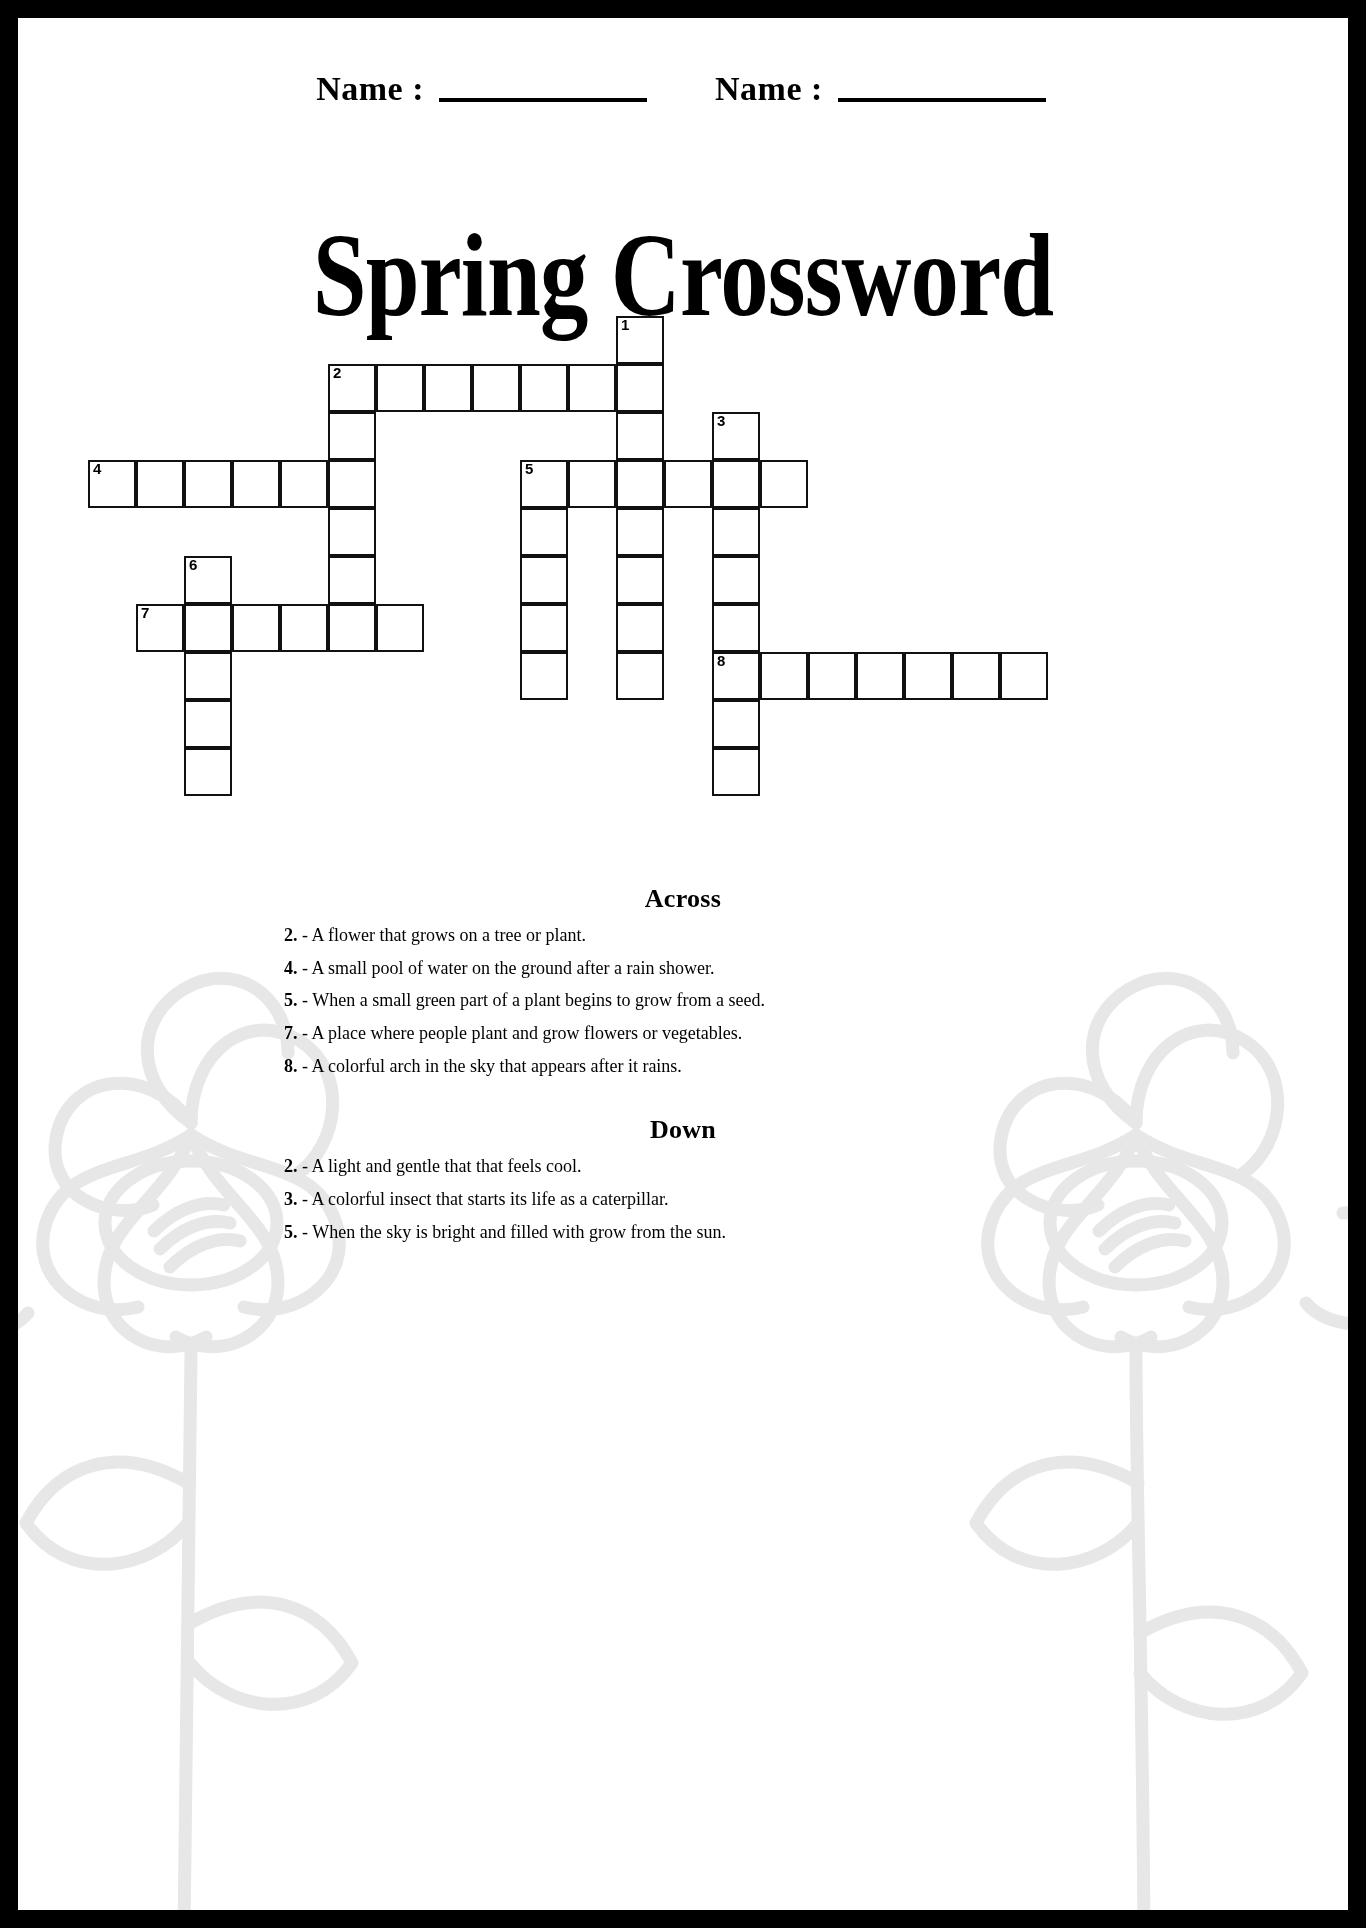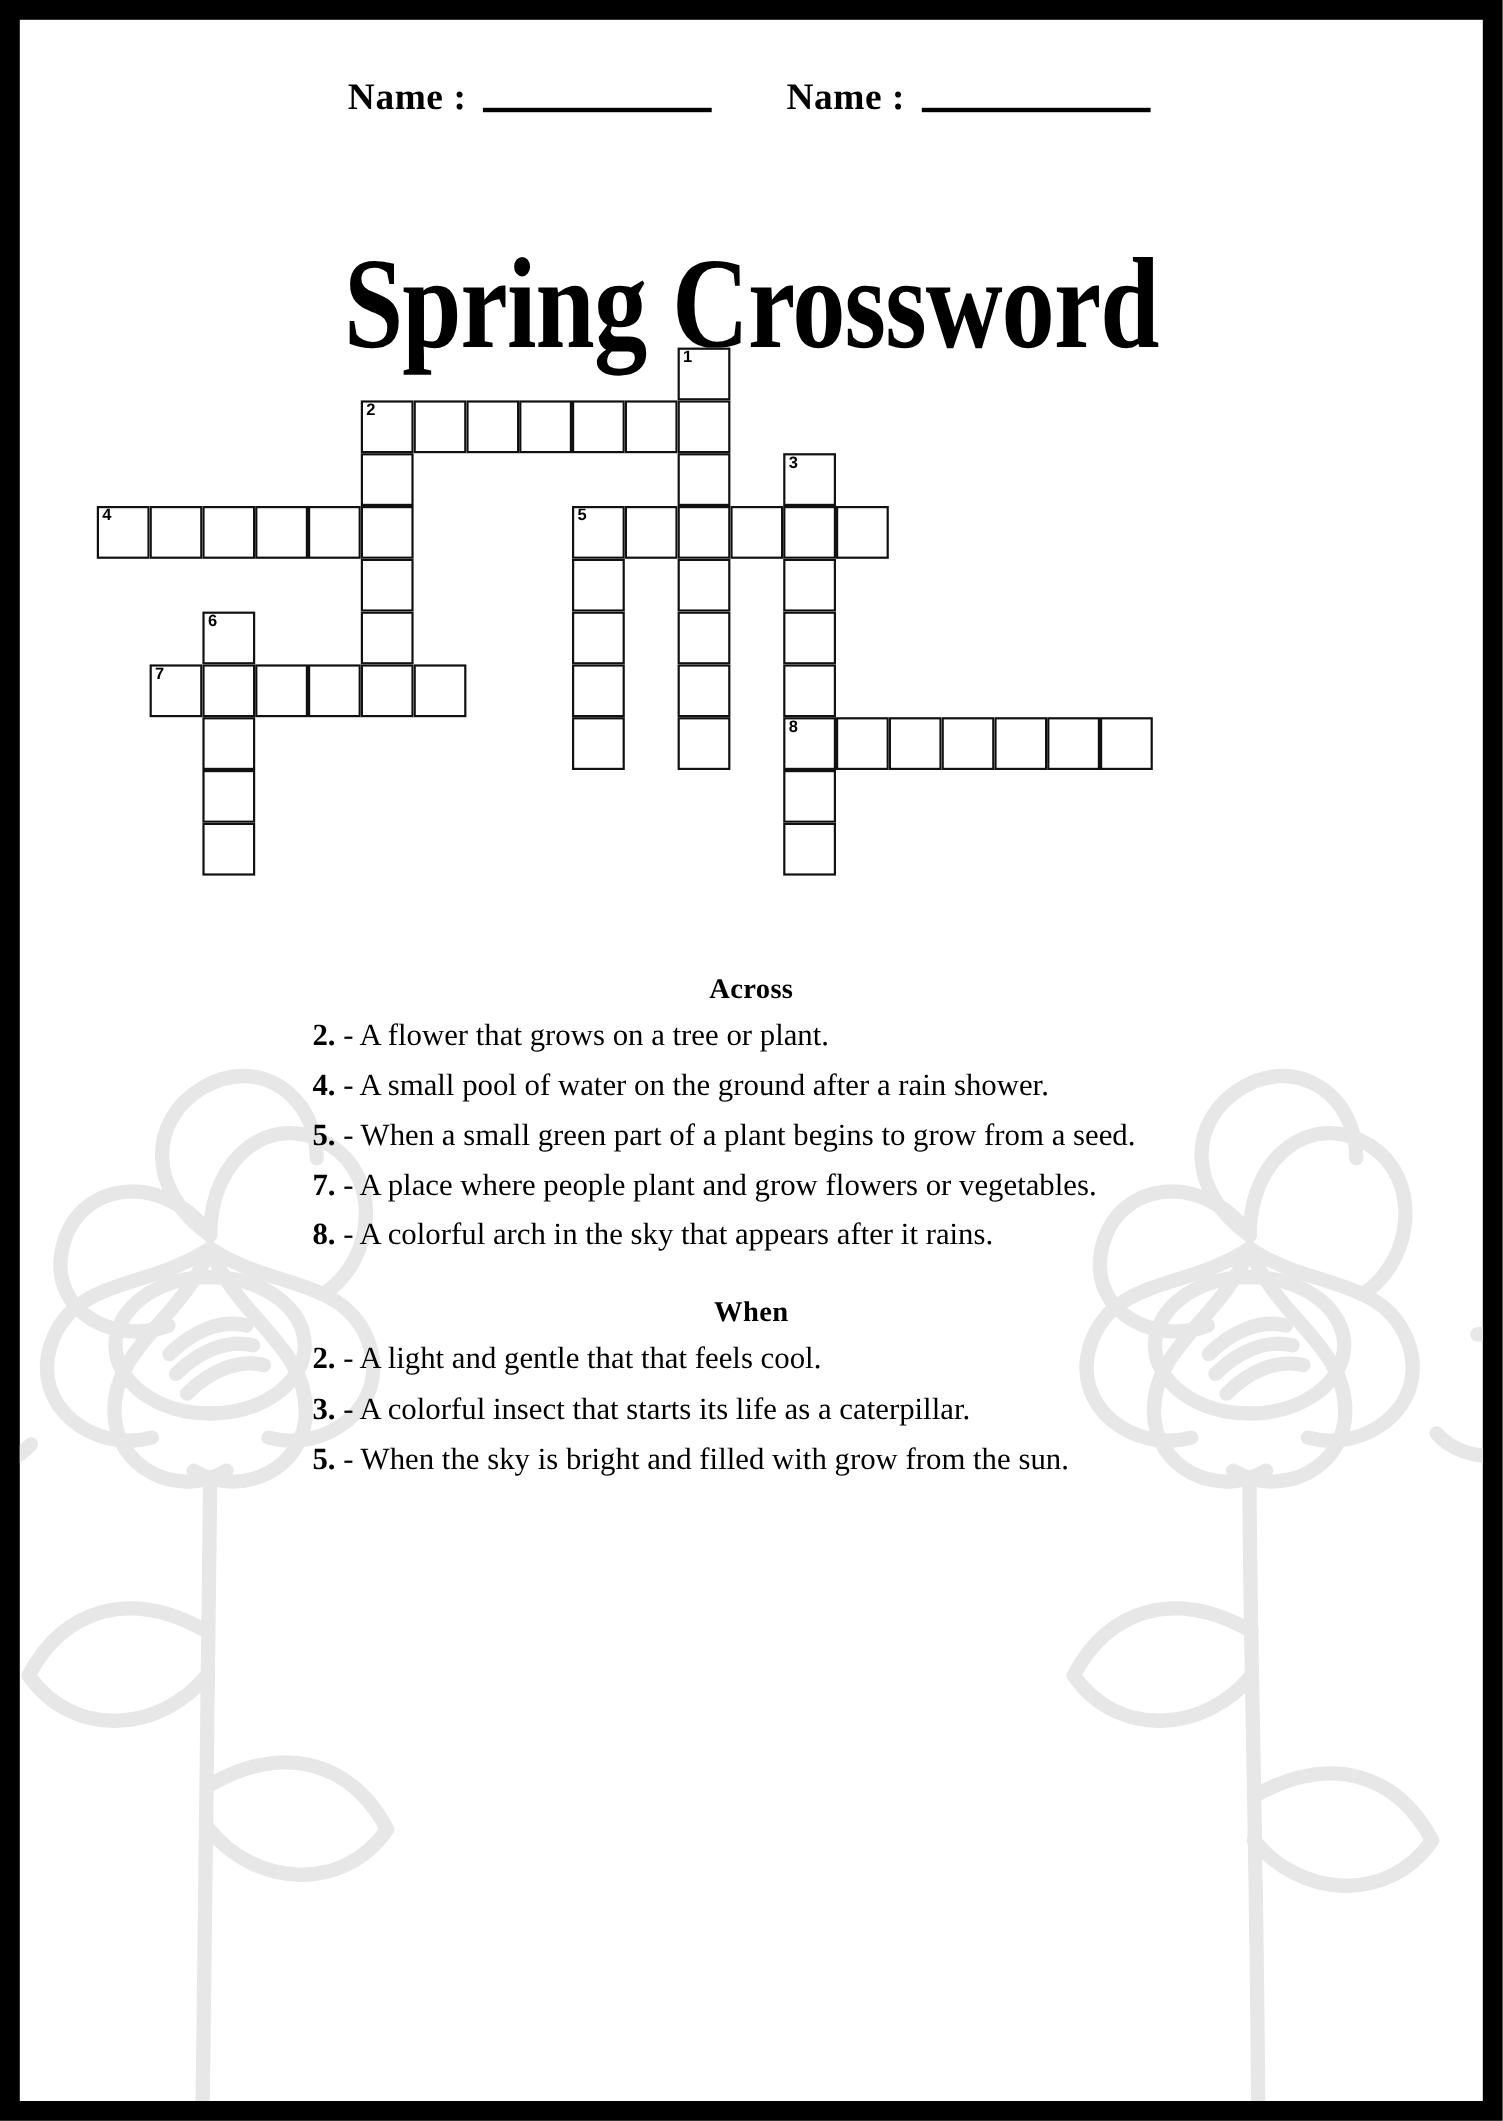--- a/index.html
+++ b/index.html
@@ -79,21 +79,21 @@
     font-size:26px;
     font-weight:bold;
     margin:0 0 10px 0;
     letter-spacing:.3px;
   }
   #across-head { margin-top:4px; }
   #down-head   { margin-top:38px; }
   .clue-list { margin:0; padding:0; list-style:none; }
   .clue {
     position:relative;
-    font-size:28px;
+    font-size:18px;
     line-height:1.26;
     margin:0 0 10px 0;
     padding-left:308px;
     padding-right:260px;
     text-indent:-42px;
   }
   .clue .n { font-weight:bold; }
   .clue .txt { font-weight:normal; }
 </style>
 </head>
@@ -236,21 +236,21 @@
   <div id="clues">
     <div class="sect-head" id="across-head">Across</div>
     <ul class="clue-list" id="across-list">
         <li class="clue"><span class="n">2.</span><span class="txt"> - A flower that grows on a tree or plant.</span></li>
         <li class="clue"><span class="n">4.</span><span class="txt"> - A small pool of water on the ground after a rain shower.</span></li>
         <li class="clue"><span class="n">5.</span><span class="txt"> - When a small green part of a plant begins to grow from a seed.</span></li>
         <li class="clue"><span class="n">7.</span><span class="txt"> - A place where people plant and grow flowers or vegetables.</span></li>
         <li class="clue"><span class="n">8.</span><span class="txt"> - A colorful arch in the sky that appears after it rains.</span></li>
       </ul>
 
-    <div class="sect-head" id="down-head">When</div>
+    <div class="sect-head" id="down-head">Down</div>
     <ul class="clue-list" id="down-list">
         <li class="clue"><span class="n">2.</span><span class="txt"> - A light and gentle that that feels cool.</span></li>
         <li class="clue"><span class="n">3.</span><span class="txt"> - A colorful insect that starts its life as a caterpillar.</span></li>
         <li class="clue"><span class="n">5.</span><span class="txt"> - When the sky is bright and filled with grow from the sun.</span></li>
       </ul>
   </div>
 
 </div>
 
 </body></html>

